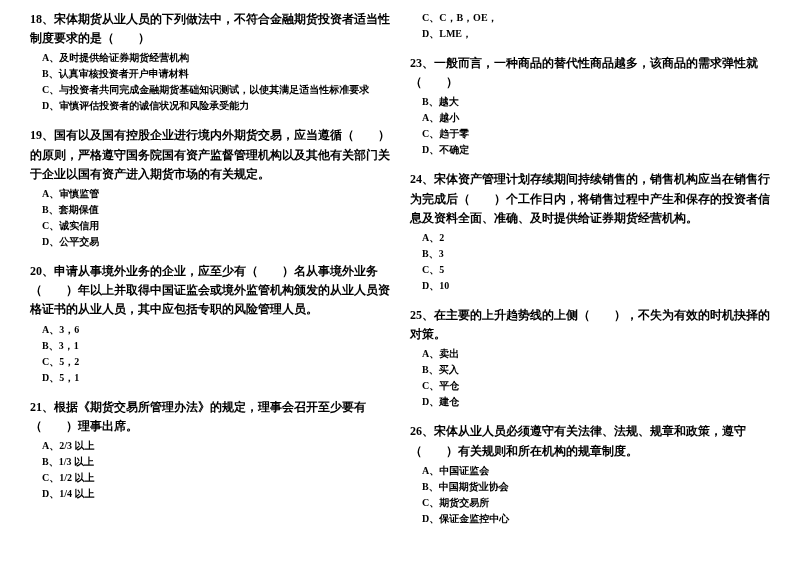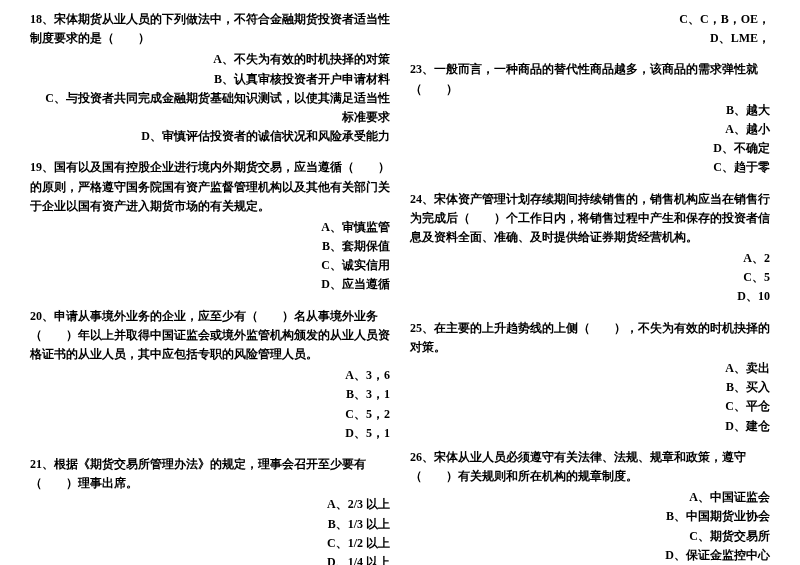--- a/index.html
+++ b/index.html
@@ -32,44 +32,43 @@
       font-weight: bold;
     }
     .question-text {
       font-size: 12px;
       line-height: 1.6;
       text-indent: 0;
       margin-bottom: 2px;
     }
     .option {
       padding-left: 12px;
-      font-size: 12px;
+      font-size: 10px;
       line-height: 1.6;
-      text-align: right;
     }
   </style>
 </head>
 <body>
 
 <div class="page-container">
 
   <div class="column" id="left-col">
       <div class="question-block">
         <div class="question-text">18、宋体期货从业人员的下列做法中，不符合金融期货投资者适当性制度要求的是（　　）</div>
-        <div class="option">A、不失为有效的时机抉择的对策</div>
+        <div class="option">A、及时提供给证券期货经营机构</div>
         <div class="option">B、认真审核投资者开户申请材料</div>
         <div class="option">C、与投资者共同完成金融期货基础知识测试，以使其满足适当性标准要求</div>
         <div class="option">D、审慎评估投资者的诚信状况和风险承受能力</div>
       </div>
       <div class="question-block">
         <div class="question-text">19、国有以及国有控股企业进行境内外期货交易，应当遵循（　　）的原则，严格遵守国务院国有资产监督管理机构以及其他有关部门关于企业以国有资产进入期货市场的有关规定。</div>
         <div class="option">A、审慎监管</div>
         <div class="option">B、套期保值</div>
         <div class="option">C、诚实信用</div>
-        <div class="option">D、应当遵循</div>
+        <div class="option">D、公平交易</div>
       </div>
       <div class="question-block">
         <div class="question-text">20、申请从事境外业务的企业，应至少有（　　）名从事境外业务（　　）年以上并取得中国证监会或境外监管机构颁发的从业人员资格证书的从业人员，其中应包括专职的风险管理人员。</div>
         <div class="option">A、3，6</div>
         <div class="option">B、3，1</div>
         <div class="option">C、5，2</div>
         <div class="option">D、5，1</div>
       </div>
       <div class="question-block">
         <div class="question-text">21、根据《期货交易所管理办法》的规定，理事会召开至少要有（　　）理事出席。</div>
@@ -82,26 +81,27 @@
 
   <div class="column" id="right-col">
       <div class="question-block">
         <div class="option">C、C，B，OE，</div>
         <div class="option">D、LME，</div>
       </div>
       <div class="question-block">
         <div class="question-text">23、一般而言，一种商品的替代性商品越多，该商品的需求弹性就（　　）</div>
         <div class="option">B、越大</div>
         <div class="option">A、越小</div>
+        <div class="option">C、趋于零</div>
         <div class="option">D、不确定</div>
-        <div class="option">C、趋于零</div>
       </div>
       <div class="question-block">
         <div class="question-text">24、宋体资产管理计划存续期间持续销售的，销售机构应当在销售行为完成后（　　）个工作日内，将销售过程中产生和保存的投资者信息及资料全面、准确、及时提供给证券期货经营机构。</div>
         <div class="option">A、2</div>
+        <div class="option">B、3</div>
         <div class="option">C、5</div>
         <div class="option">D、10</div>
       </div>
       <div class="question-block">
         <div class="question-text">25、在主要的上升趋势线的上侧（　　），不失为有效的时机抉择的对策。</div>
         <div class="option">A、卖出</div>
         <div class="option">B、买入</div>
         <div class="option">C、平仓</div>
         <div class="option">D、建仓</div>
       </div>

